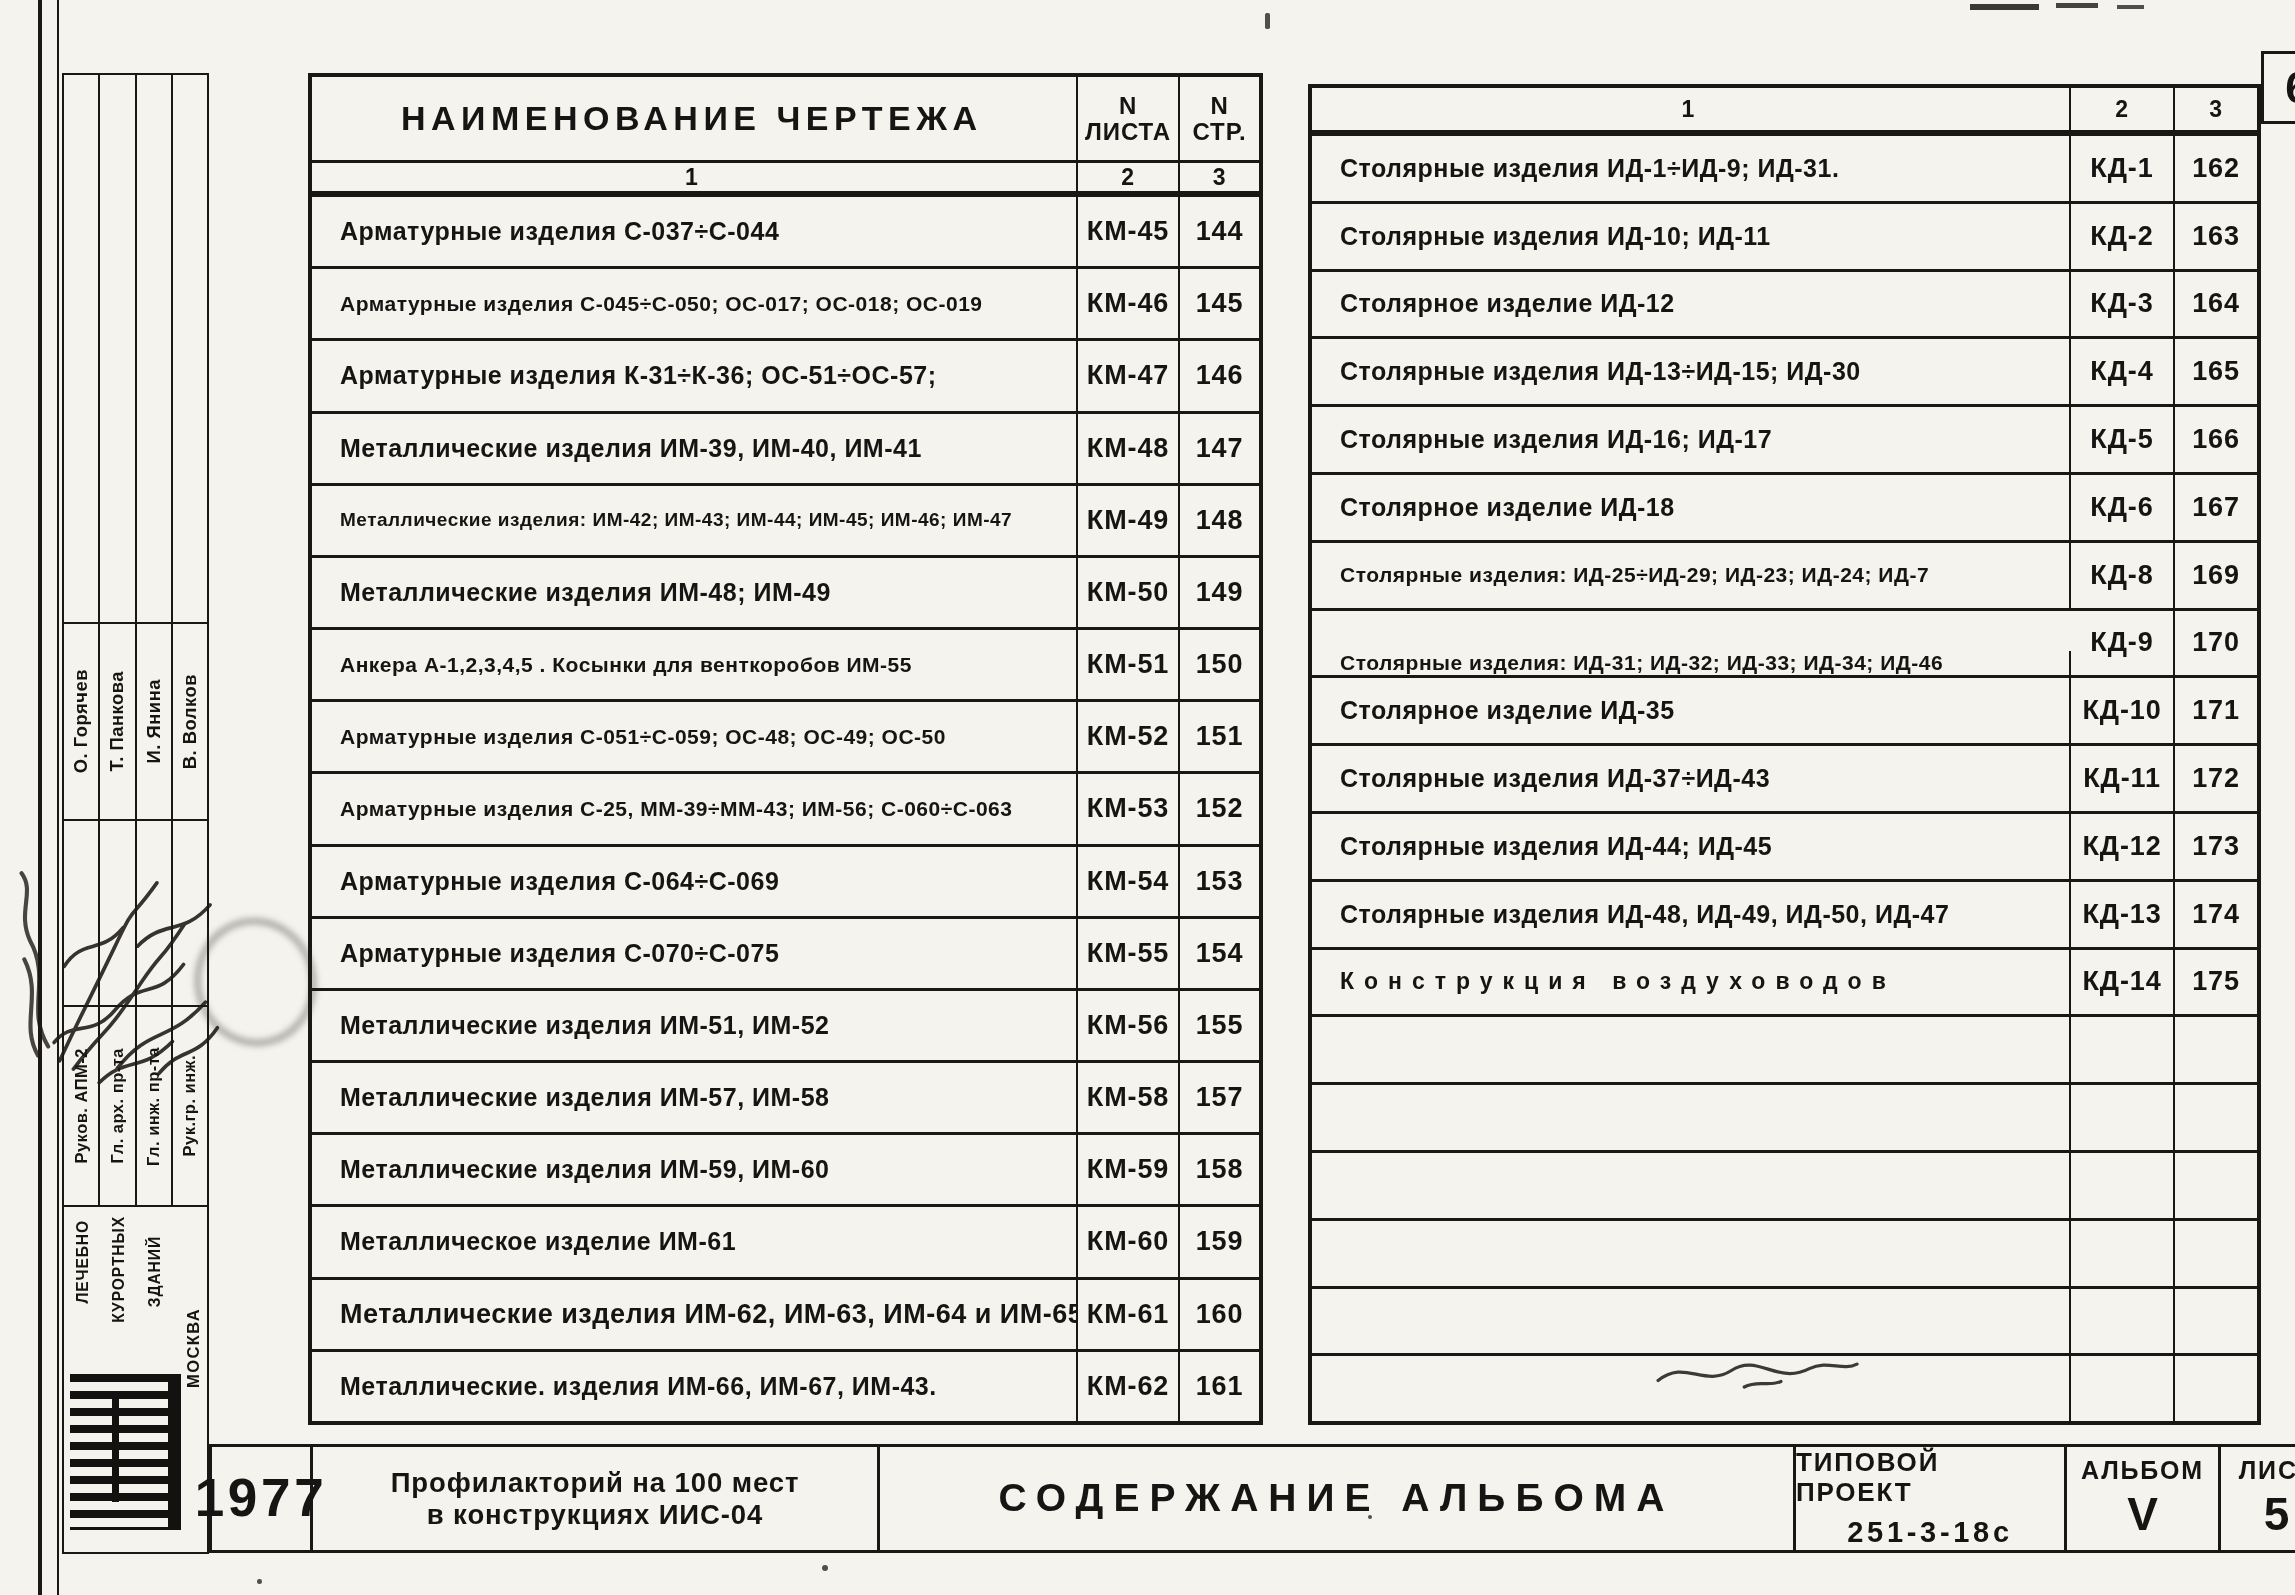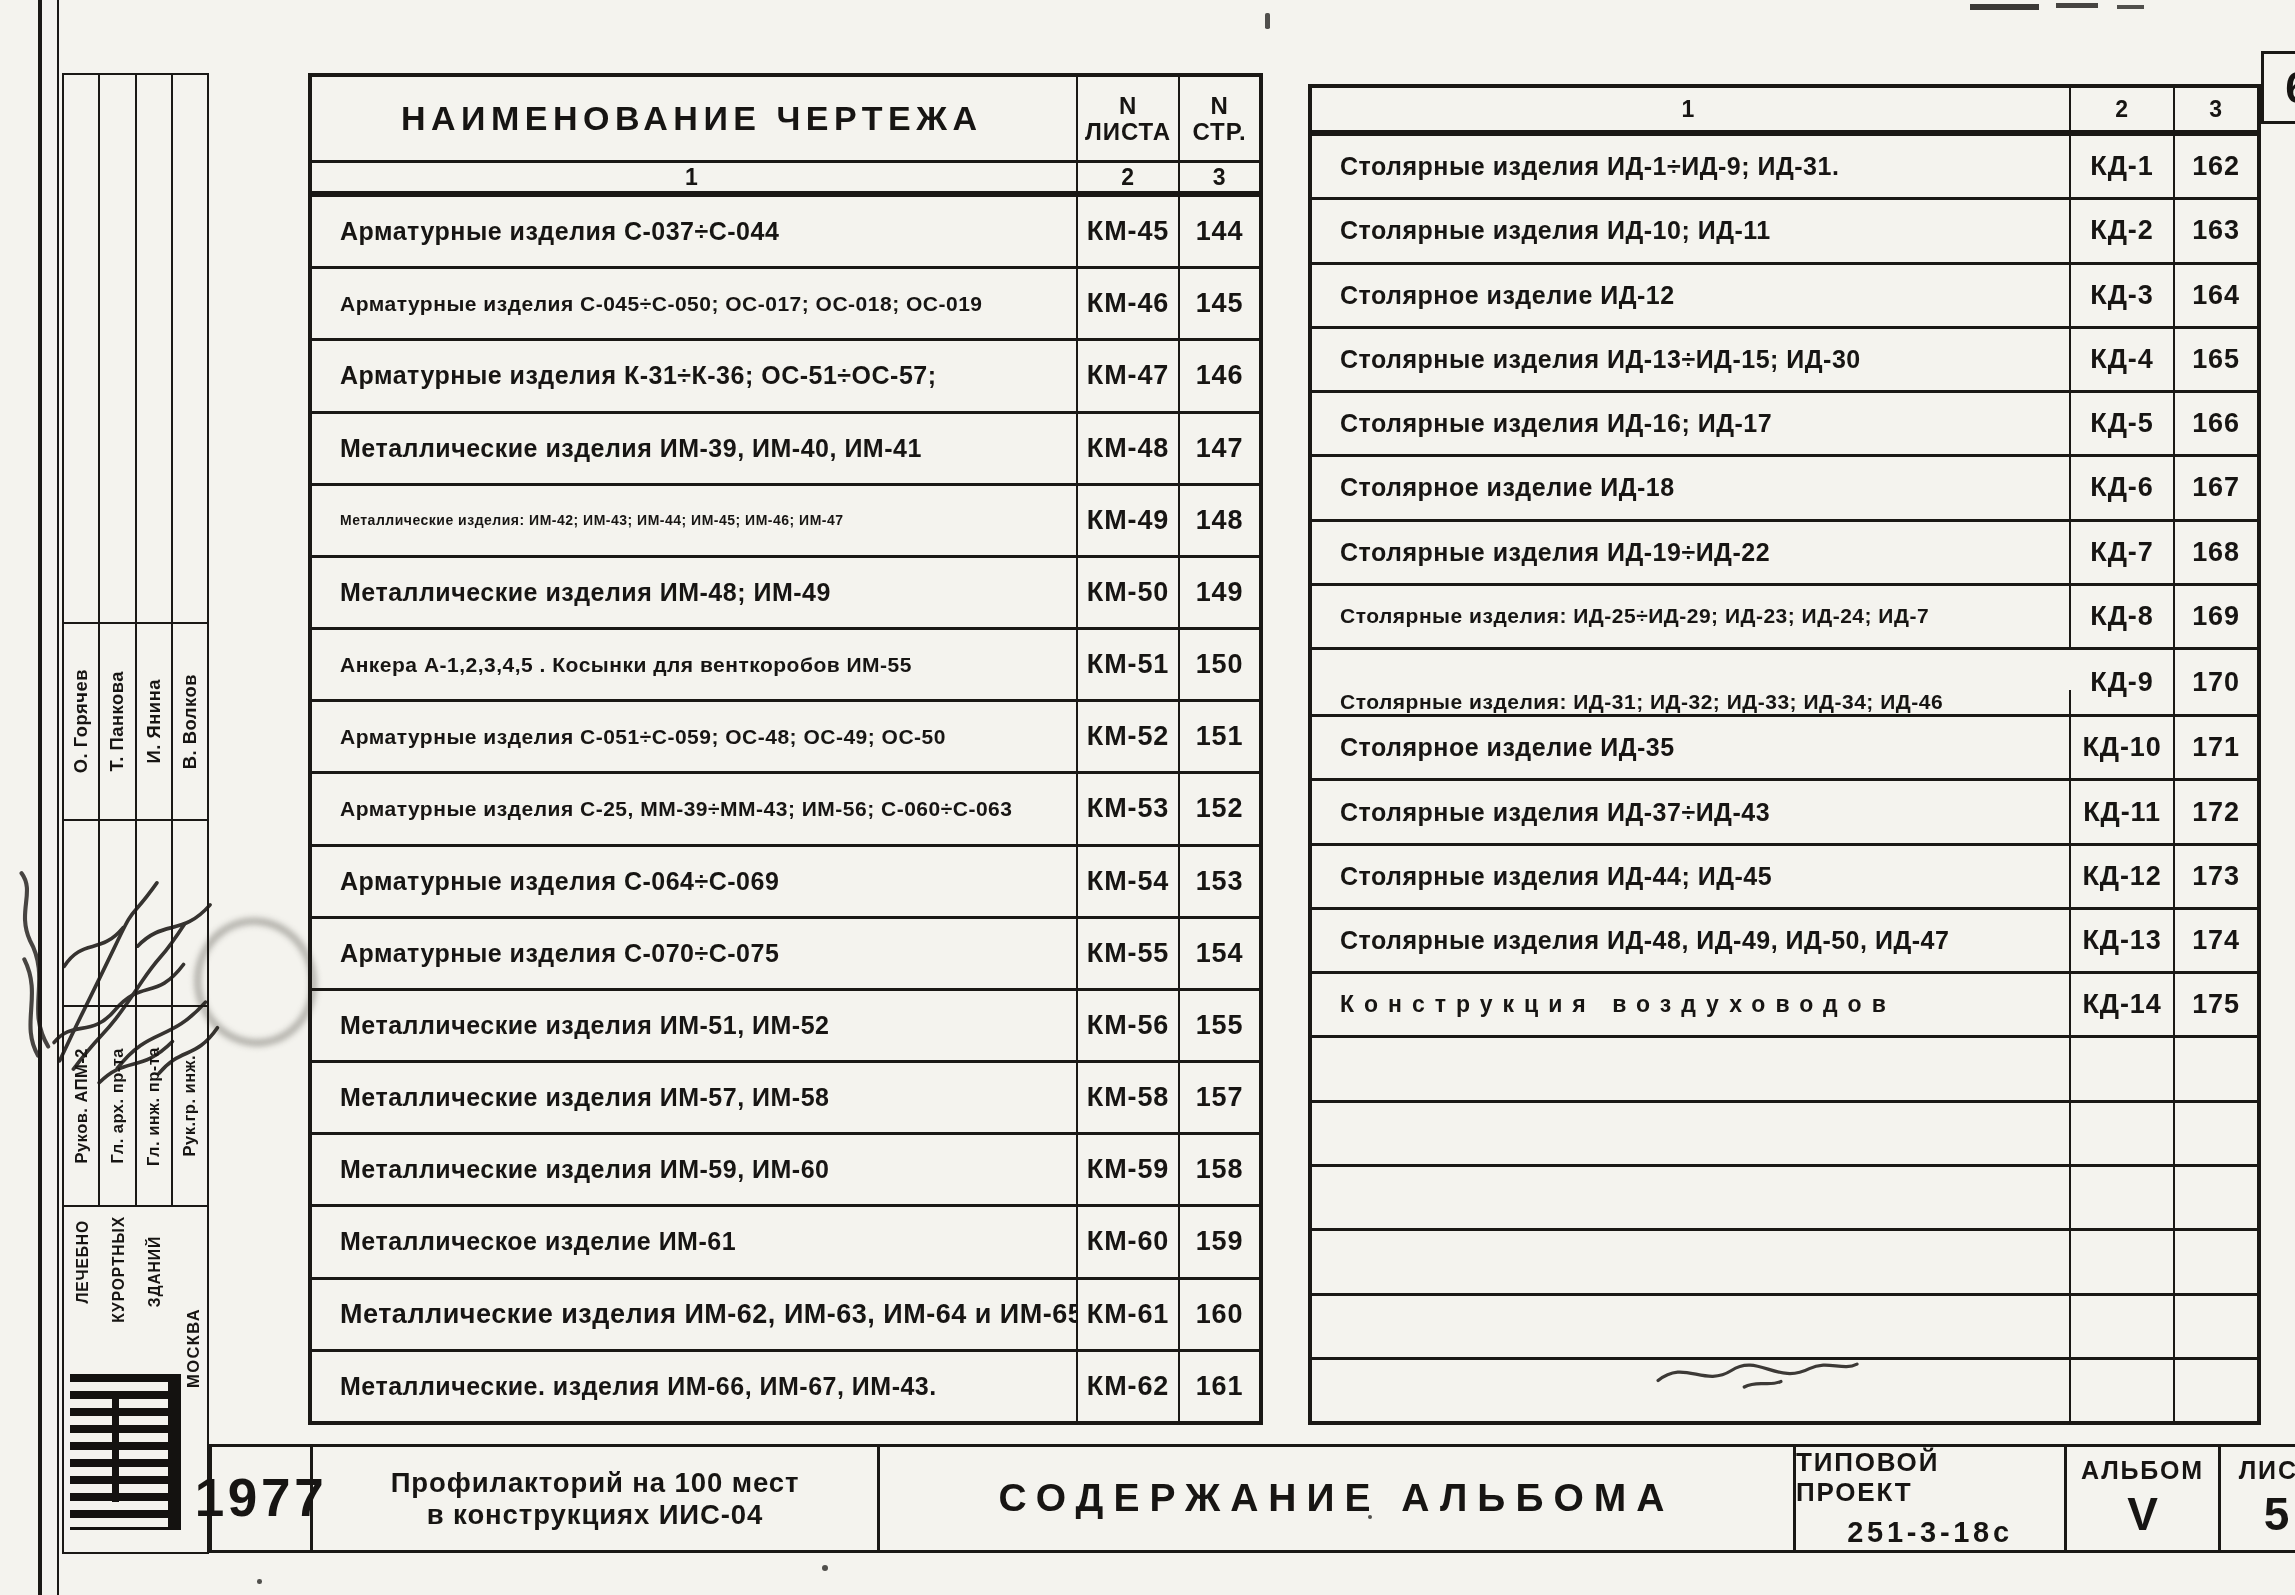--- a/index.html
+++ b/index.html
@@ -118,21 +118,21 @@
         <div class="cell c-name l-name">Арматурные изделия К-31÷К-36; ОС-51÷ОС-57;</div>
         <div class="cell c-mid l-mid">КМ-47</div>
         <div class="cell c-end l-end">146</div>
       </div>
       <div class="trow">
         <div class="cell c-name l-name">Металлические изделия ИМ-39, ИМ-40, ИМ-41</div>
         <div class="cell c-mid l-mid">КМ-48</div>
         <div class="cell c-end l-end">147</div>
       </div>
       <div class="trow">
-        <div class="cell c-name l-name" style="font-size: 14px;">Металлические изделия: ИМ-42; ИМ-43; ИМ-44; ИМ-45; ИМ-46; ИМ-47</div>
+        <div class="cell c-name l-name" style="font-size: 19px;">Металлические изделия: ИМ-42; ИМ-43; ИМ-44; ИМ-45; ИМ-46; ИМ-47</div>
         <div class="cell c-mid l-mid">КМ-49</div>
         <div class="cell c-end l-end">148</div>
       </div>
       <div class="trow">
         <div class="cell c-name l-name">Металлические изделия ИМ-48; ИМ-49</div>
         <div class="cell c-mid l-mid">КМ-50</div>
         <div class="cell c-end l-end">149</div>
       </div>
       <div class="trow">
         <div class="cell c-name l-name" style="font-size: 21px; text-align: center;">Анкера А-1,2,3,4,5 .  Косынки для венткоробов ИМ-55</div>
@@ -221,25 +221,20 @@
       </div>
       <div class="trow">
         <div class="cell c-name r-name">Столярные изделия ИД-16; ИД-17</div>
         <div class="cell c-mid r-mid">КД-5</div>
         <div class="cell c-end r-end">166</div>
       </div>
       <div class="trow">
         <div class="cell c-name r-name">Столярное изделие ИД-18</div>
         <div class="cell c-mid r-mid">КД-6</div>
         <div class="cell c-end r-end">167</div>
-      </div>
-      <div class="trow">
-        <div class="cell c-name r-name">Столярные изделия ИД-19÷ИД-22</div>
-        <div class="cell c-mid r-mid">КД-7</div>
-        <div class="cell c-end r-end">168</div>
       </div>
       <div class="trow">
         <div class="cell c-name r-name" style="font-size: 21px;">Столярные изделия: ИД-25÷ИД-29; ИД-23; ИД-24; ИД-7</div>
         <div class="cell c-mid r-mid">КД-8</div>
         <div class="cell c-end r-end">169</div>
       </div>
       <div class="trow">
         <div class="cell c-name r-name" style="font-size: 21px; margin-top: 40px;">Столярные изделия: ИД-31; ИД-32; ИД-33; ИД-34; ИД-46</div>
         <div class="cell c-mid r-mid">КД-9</div>
         <div class="cell c-end r-end">170</div>

